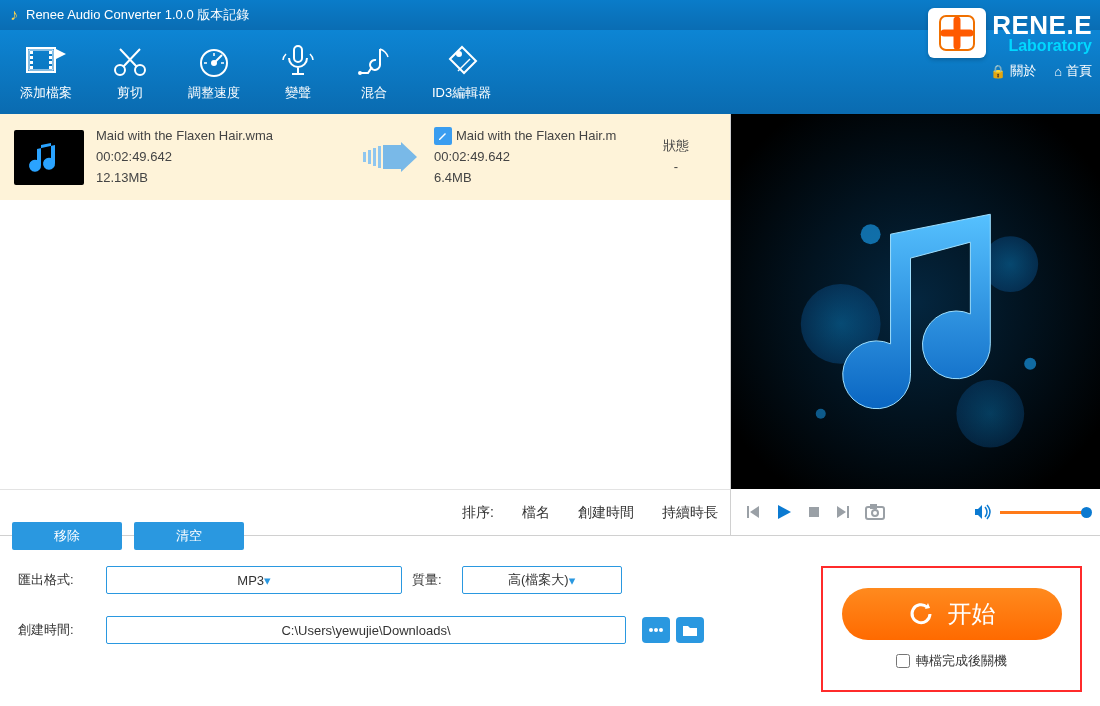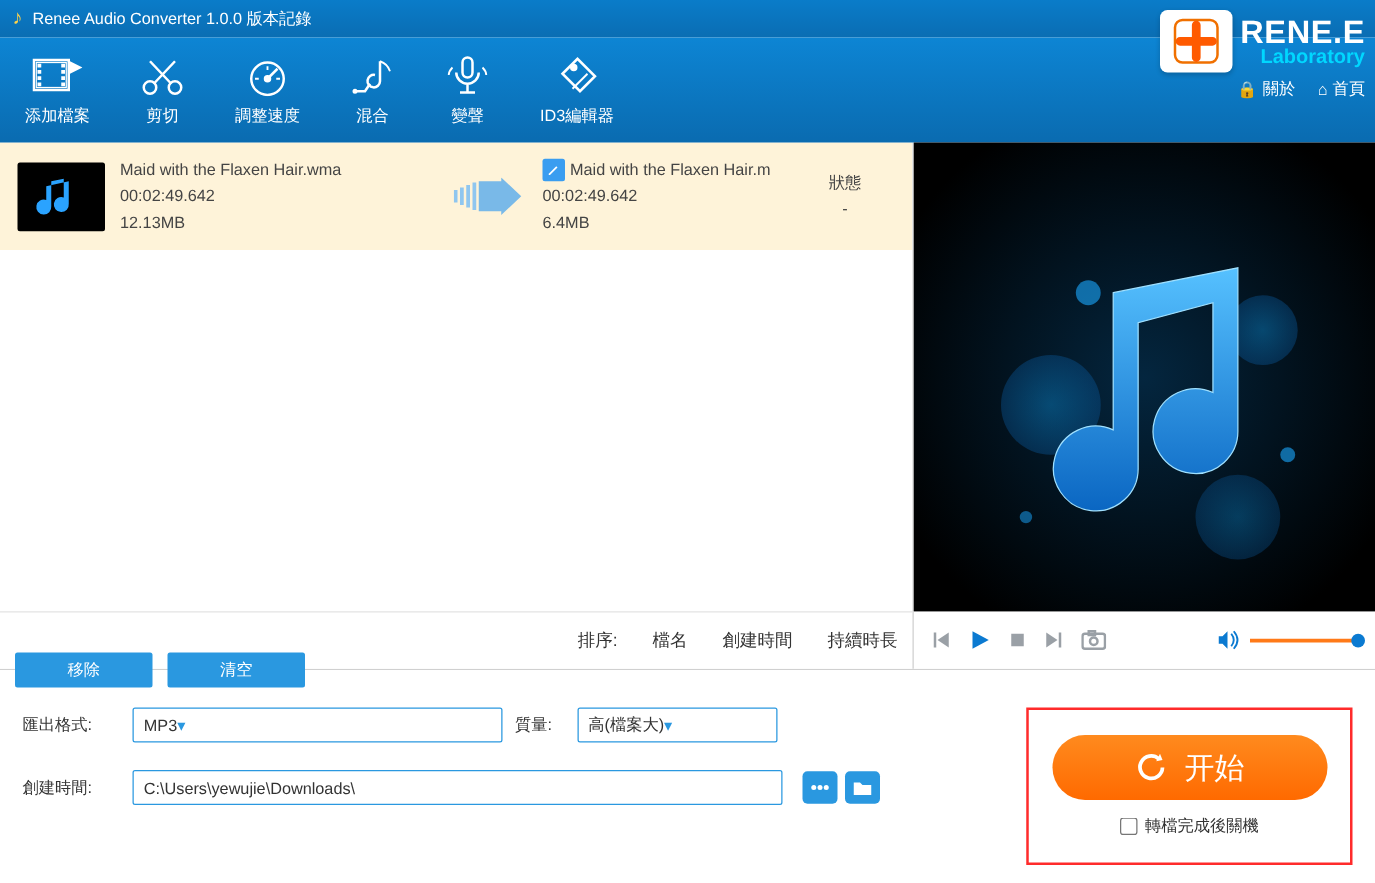--- a/index.html
+++ b/index.html
@@ -76,21 +76,21 @@
 .vol-thumb { position:absolute; right:-6px; top:-4px; width:11px; height:11px; border-radius:50%; background:#0b7ad1; }
 
 .bottom {
   height:170px; background:#fff; display:flex; padding:30px 18px 14px;
 }
 .settings { flex:1; display:flex; flex-direction:column; gap:22px; font-size:13px; color:#333; }
 .set-row { display:flex; align-items:center; gap:10px; }
 .set-row .lbl { width:78px; }
 .select-box {
   width:296px; height:28px; border:1px solid #2a98e0; display:flex; align-items:center;
-  justify-content:flex-start; padding:0 8px; color:#333; cursor:pointer; border-radius:2px;
+  justify-content:center; padding:0 8px; color:#333; cursor:pointer; border-radius:2px;
 }
 .select-box.wide { width:520px; }
 .caret { color:#2a98e0; }
 .quality-wrap { display:flex; align-items:center; gap:20px; }
 .quality-wrap .select-box { width:160px; }
 .path-icons { display:flex; gap:6px; margin-left:6px; }
 .path-ico { width:28px; height:26px; border-radius:4px; background:#2a98e0; display:flex; align-items:center; justify-content:center; cursor:pointer; }
 
 .start-wrap {
   width:261px; border:2px solid #ff2b2b; display:flex; flex-direction:column;
@@ -151,38 +151,38 @@
             <circle cx="18" cy="18" r="13"></circle>
             <path d="M18 18 L26 10"></path>
             <circle cx="18" cy="18" r="2" fill="#fff"></circle>
             <path d="M8 18 h3 M25 18 h3 M18 8 v3" stroke-width="1.5"></path>
           </svg>
       </div>
       <span class="lbl">調整速度</span>
     </div>
     <div class="toolbar-item">
       <div class="ico">
+        <svg width="36" height="34" viewBox="0 0 36 34" stroke="#fff" stroke-width="2" fill="none">
+            <rect x="14" y="2" width="8" height="16" rx="4"></rect>
+            <path d="M9 14 a9 9 0 0 0 18 0 M18 23 v7 M12 30 h12"></path>
+            <path d="M6 10 q-3 3 -3 6 M30 10 q3 3 3 6" stroke-width="1.5"></path>
+          </svg>
+      </div>
+      <span class="lbl">變聲</span>
+    </div>
+    <div class="toolbar-item">
+      <div class="ico">
         <svg width="36" height="32" viewBox="0 0 36 32" stroke="#fff" stroke-width="2" fill="none">
             <path d="M24 4 v16 a5 5 0 1 1 -4 -5"></path>
             <path d="M24 4 q6 2 8 8" stroke-width="1.5"></path>
             <path d="M4 28 h8 l4 -6"></path>
             <circle cx="4" cy="28" r="1" fill="#fff"></circle>
           </svg>
       </div>
       <span class="lbl">混合</span>
-    </div>
-    <div class="toolbar-item">
-      <div class="ico">
-        <svg width="36" height="34" viewBox="0 0 36 34" stroke="#fff" stroke-width="2" fill="none">
-            <rect x="14" y="2" width="8" height="16" rx="4"></rect>
-            <path d="M9 14 a9 9 0 0 0 18 0 M18 23 v7 M12 30 h12"></path>
-            <path d="M6 10 q-3 3 -3 6 M30 10 q3 3 3 6" stroke-width="1.5"></path>
-          </svg>
-      </div>
-      <span class="lbl">變聲</span>
     </div>
     <div class="toolbar-item">
       <div class="ico">
         <svg width="36" height="32" viewBox="0 0 36 32" stroke="#fff" stroke-width="2" fill="none">
             <path d="M6 14 L18 2 L32 16 L20 28 Z"></path>
             <circle cx="15" cy="9" r="2" fill="#fff"></circle>
             <path d="M14 26 L26 14" stroke-width="1.5"></path>
           </svg>
       </div>
       <span class="lbl">ID3編輯器</span>

